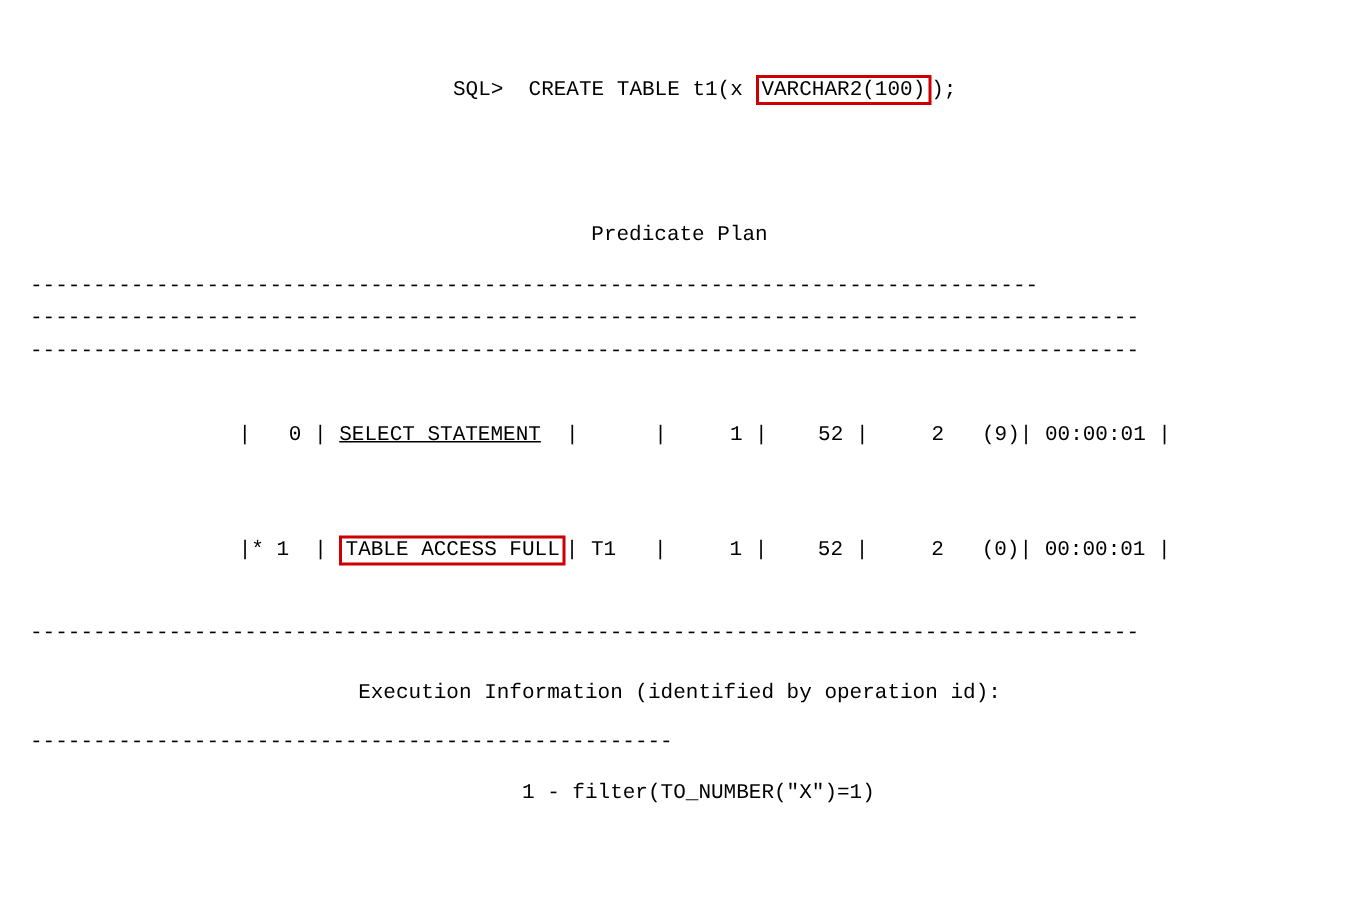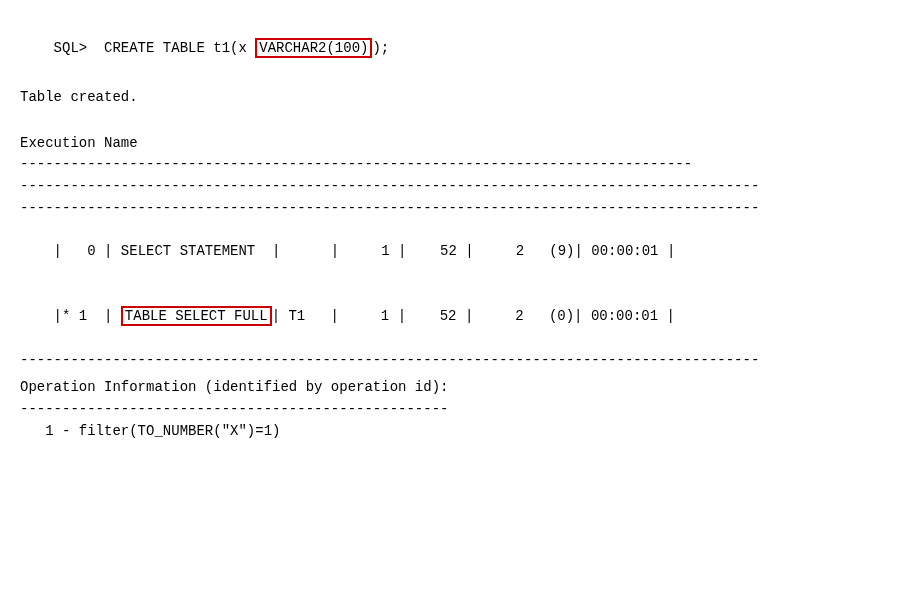--- a/index.html
+++ b/index.html
@@ -18,35 +18,37 @@
       min-height: 606px;
     }
 
     .content {
       line-height: 1.6;
     }
 
     .line {
       white-space: pre;
       display: block;
-      margin: 0;
+      margin: 12px;
       line-height: 1.55;
+      text-align: center;
     }
 
     .spacer {
       height: 6px;
     }
 
     .highlight-box {
       display: inline;
       border: 2px solid #cc0000;
       padding: 0px 2px;
     }
 
     .underline-text {
+      text-decoration: underline;
     }
 
     .separator-line {
       white-space: pre;
       display: block;
       line-height: 1.55;
     }
 
     .table-separator {
       white-space: pre;
@@ -58,55 +60,54 @@
 <body>
 
 <div class="content">
 
   <div class="line">
     <span>SQL&gt;  CREATE TABLE t1(x </span><span class="highlight-box">VARCHAR2(100)</span><span>);</span>
   </div>
 
   <div class="spacer"></div>
 
-  <div class="line">Table created.</div>
 
   <div class="spacer"></div>
 
 
   <div class="spacer"></div>
 
 
   <div class="spacer"></div>
 
 
 
   <div class="spacer"></div>
 
-  <div class="line">Execution Name</div>
+  <div class="line">Predicate Plan</div>
 
   <div class="separator-line">--------------------------------------------------------------------------------</div>
 
 
   <div class="table-separator">----------------------------------------------------------------------------------------</div>
 
 
   <div class="table-separator">----------------------------------------------------------------------------------------</div>
 
   <div class="line">
     <span>|   0 | </span><span class="underline-text">SELECT STATEMENT</span><span>  |      |     1 |    52 |     2   (9)| 00:00:01 |</span>
   </div>
 
   <div class="line">
-    <span>|* 1  | </span><span class="highlight-box">TABLE SELECT FULL</span><span>| T1   |     1 |    52 |     2   (0)| 00:00:01 |</span>
+    <span>|* 1  | </span><span class="highlight-box">TABLE ACCESS FULL</span><span>| T1   |     1 |    52 |     2   (0)| 00:00:01 |</span>
   </div>
 
   <div class="table-separator">----------------------------------------------------------------------------------------</div>
 
   <div class="spacer"></div>
 
-  <div class="line">Operation Information (identified by operation id):</div>
+  <div class="line">Execution Information (identified by operation id):</div>
 
   <div class="separator-line">---------------------------------------------------</div>
 
   <div class="line">   1 - filter(TO_NUMBER("X")=1)</div>
 
 </div>
 
 </body></html>

